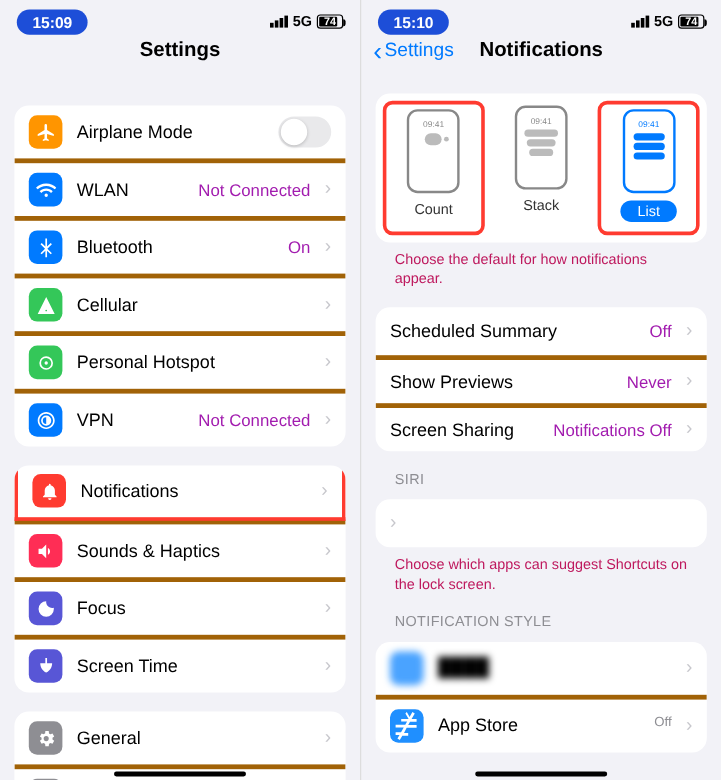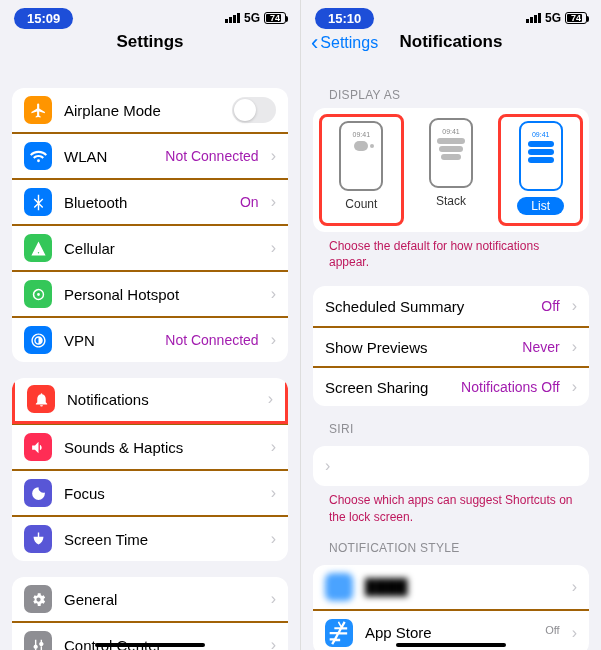--- a/index.html
+++ b/index.html
@@ -51,21 +51,21 @@
   .content { flex:1; overflow:hidden; padding: 0 12px; }
 
   
   .group {
     background:#fff; border-radius:12px; margin-top:16px; overflow:hidden;
   }
   .group.tight { margin-top:10px; }
   .row {
     display:flex; align-items:center; gap:12px;
     padding:8px 12px; min-height:40px;
-    border-top:2px solid #a16207;
+    border-top:4px solid #a16207;
   }
   .row:first-child { border-top:none; }
   .icon-box {
     width:28px; height:28px; border-radius:7px;
     display:flex; align-items:center; justify-content:center;
     flex: none;
   }
   .icon-box svg { width:17px; height:17px; fill:#fff; }
   .row-label { font-size:15px; flex:1; color:#000; }
   .row-detail { color:#a21caf; font-size:14px; }
@@ -305,21 +305,20 @@
   </div>
   <div class="nav">
     <span class="back-link">
       <span class="back-arrow">‹</span>
       <span>Settings</span>
     </span>
     <span class="nav-title">Notifications</span>
   </div>
   <div class="content">
 
-    <div class="section-header">DISPLAY AS</div>
     <div class="display-as" id="display-as">
         <div class="da-item red-box">
           <div class="phone-thumb">
             <div class="tt">09:41</div>
             <div class="bubble"></div>
           </div>
           <div class="da-label">Count</div>
         </div>
         <div class="da-item">
           <div class="phone-thumb">

